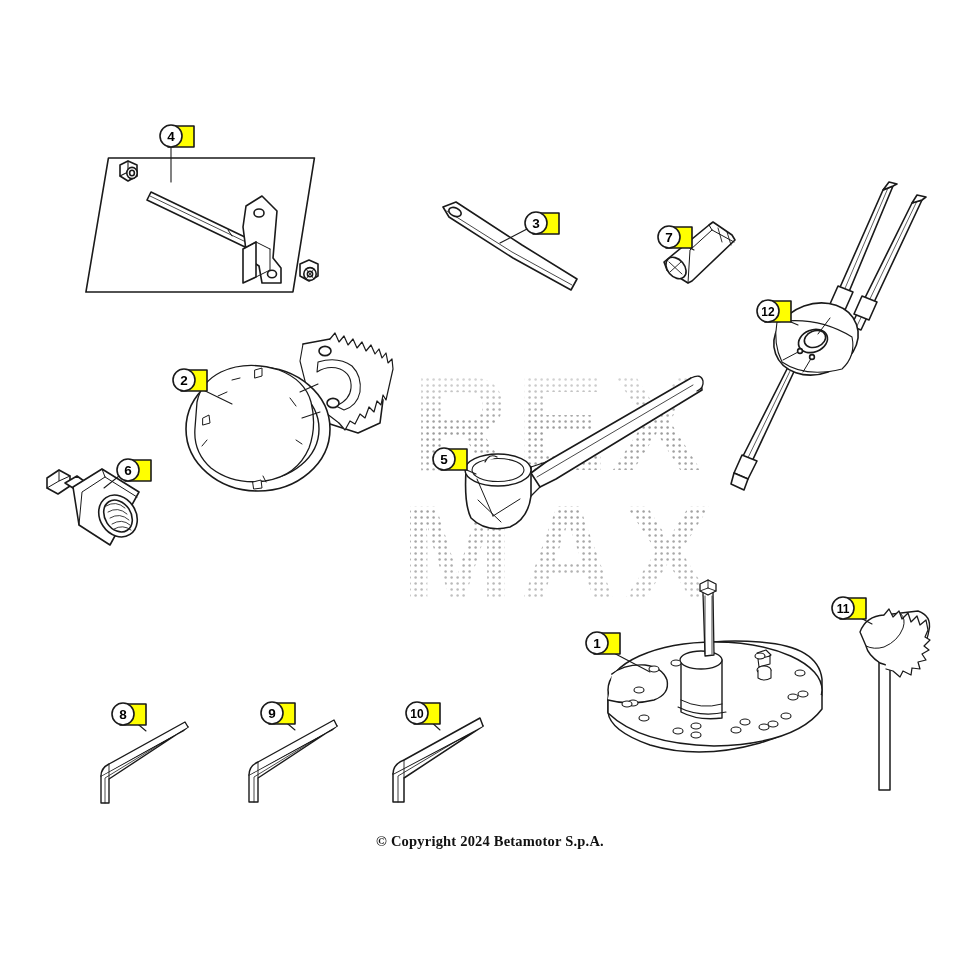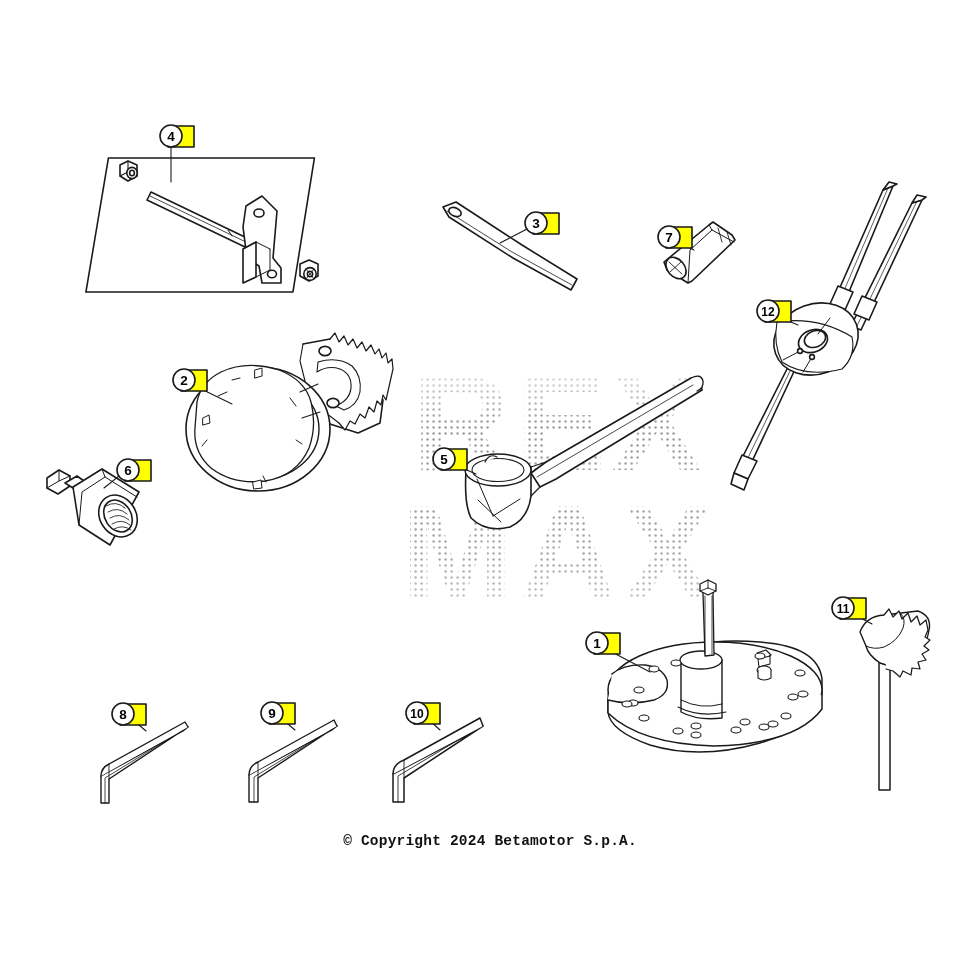--- a/index.html
+++ b/index.html
@@ -28,21 +28,21 @@
     top: 0;
     width: 980px;
     height: 980px;
   }
   #copyright {
     position: absolute;
     left: 0;
     top: 833px;
     width: 980px;
     text-align: center;
-    font-family: Liberation Mono, monospace;
+    font-family: Liberation Serif, serif;
     font-size: 14.5px;
     font-weight: bold;
     color: #111111;
     letter-spacing: 0.2px;
     white-space: nowrap;
   }
 </style>
 </head>
 <body>
 

